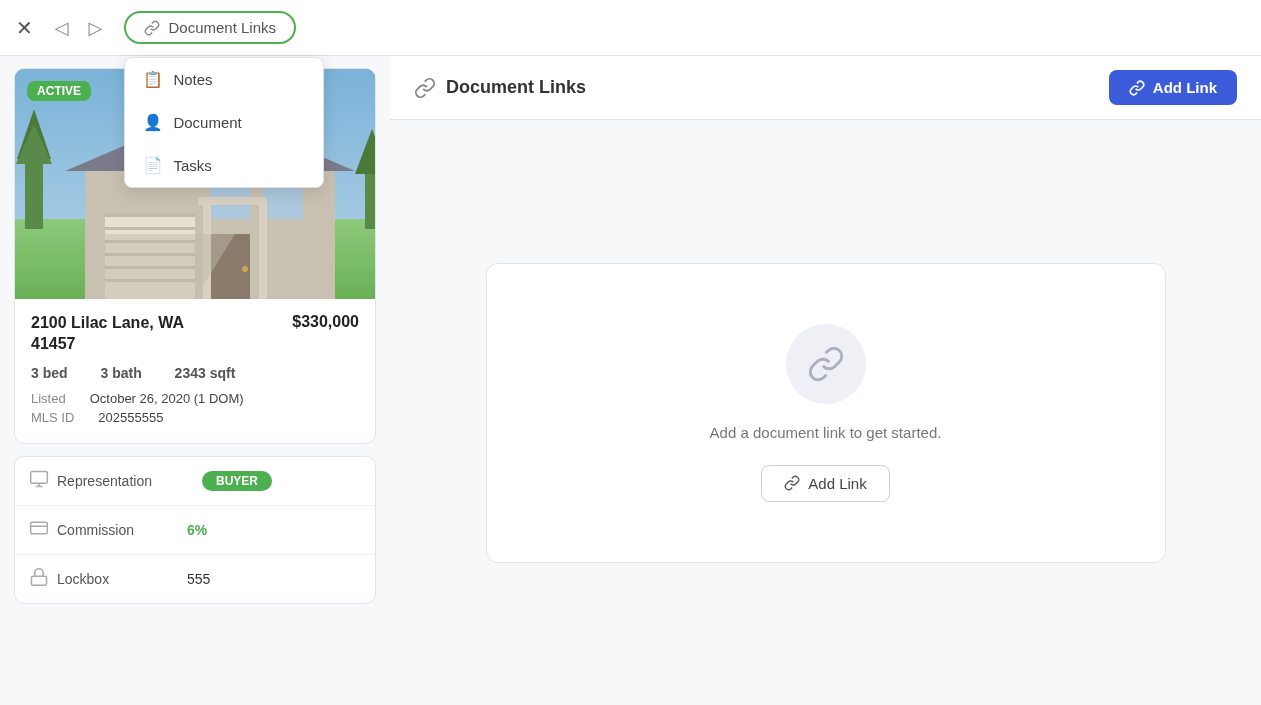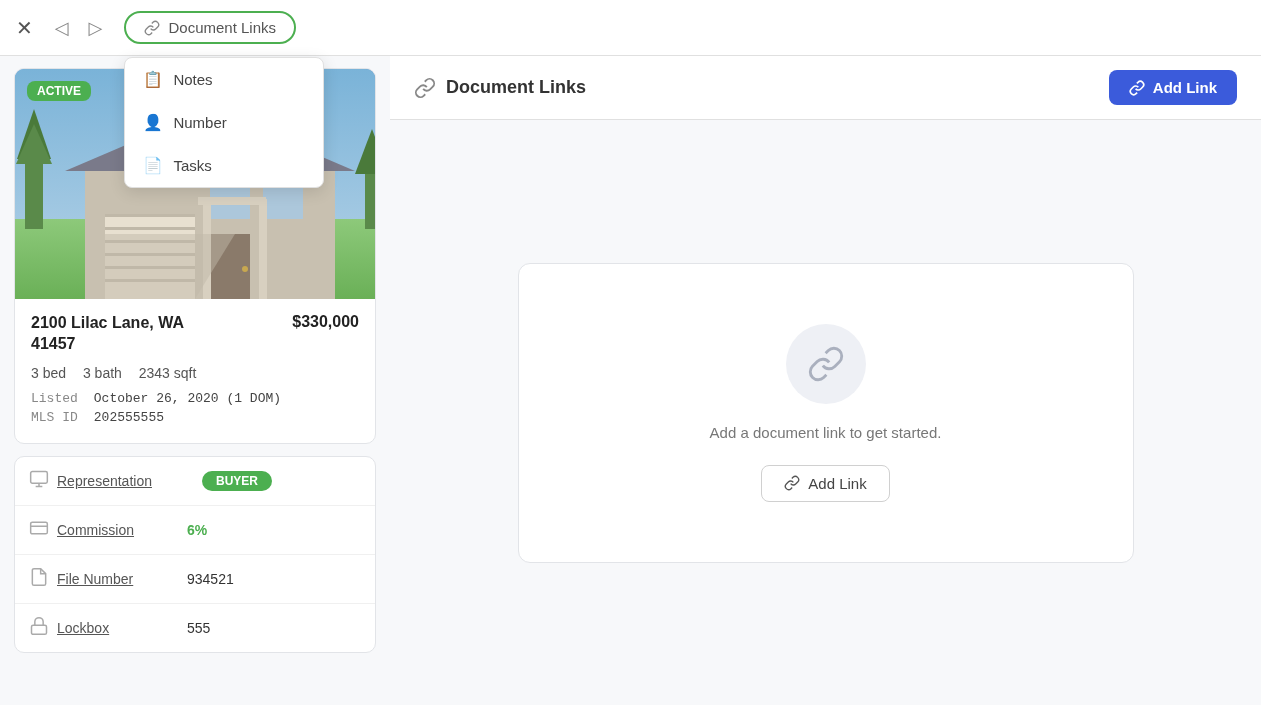--- a/index.html
+++ b/index.html
@@ -146,30 +146,29 @@
       font-size: 16px;
       font-weight: 700;
       color: #222;
       white-space: nowrap;
     }
     .property-details {
       font-size: 14px;
       color: #555;
       margin-bottom: 10px;
     }
-    .property-details span { margin-right: 13px; }
+    .property-details span { margin-right: 29px; font-weight: bold; }
     .property-meta {
       font-size: 13px;
       color: #555;
     }
     .property-meta-row {
       display: flex;
-      gap: 16px;
+      gap: 24px;
       margin-bottom: 4px;
-      font-family: Liberation Mono, monospace;
     }
     .meta-label { color: #888; }
     .meta-value { color: #444; }
 
     
     .info-card {
       background: #fff;
       border-radius: 10px;
       border: 1px solid #e2e4e8;
       overflow: hidden;
@@ -185,21 +184,20 @@
       width: 28px;
       color: #aaa;
       font-size: 16px;
       flex-shrink: 0;
     }
     .info-label {
       width: 130px;
       font-size: 14px;
       color: #555;
       flex-shrink: 0;
-      text-decoration: underline;
     }
     .info-value {
       font-size: 14px;
       color: #333;
     }
     .info-value.green { color: #4caf50; font-weight: 600; }
     .buyer-badge {
       background: #4caf50;
       color: #fff;
       font-size: 12px;
@@ -254,21 +252,21 @@
     }
     .empty-state {
       background: #fff;
       border-radius: 12px;
       border: 1px solid #e2e4e8;
       display: flex;
       flex-direction: column;
       align-items: center;
       justify-content: center;
       padding: 60px 106px;
-      width: 616px;
+      width: 680px;
     }
     .empty-icon-circle {
       width: 80px;
       height: 80px;
       background: #eef0f5;
       border-radius: 50%;
       display: flex;
       align-items: center;
       justify-content: center;
       margin-bottom: 20px;
@@ -312,21 +310,21 @@
       </svg>
       <span>Document Links</span>
     </button>
     <div class="dropdown-menu">
       <div class="dropdown-item">
         <span class="icon">📋</span>
         <span>Notes</span>
       </div>
       <div class="dropdown-item">
         <span class="icon">👤</span>
-        <span>Number</span>
+        <span>Document</span>
       </div>
       <div class="dropdown-item">
         <span class="icon">📄</span>
         <span>Tasks</span>
       </div>
     </div>
   </div>
 </div>
 
 <div class="main-layout">
@@ -433,30 +431,20 @@
         <span class="info-icon">
           <svg width="20" height="20" viewBox="0 0 24 24" fill="none" stroke="#aaa" stroke-width="1.8">
             <rect x="2" y="5" width="20" height="14" rx="2"></rect>
             <path d="M2 10h20"></path>
           </svg>
         </span>
         <span class="info-label">Commission</span>
         <span class="info-value green">6%</span>
       </div>
 
-      <div class="info-row">
-        <span class="info-icon">
-          <svg width="20" height="20" viewBox="0 0 24 24" fill="none" stroke="#aaa" stroke-width="1.8">
-            <path d="M14 2H6a2 2 0 00-2 2v16a2 2 0 002 2h12a2 2 0 002-2V8z"></path>
-            <polyline points="14 2 14 8 20 8"></polyline>
-          </svg>
-        </span>
-        <span class="info-label">File Number</span>
-        <span class="info-value">934521</span>
-      </div>
 
       <div class="info-row">
         <span class="info-icon">
           <svg width="20" height="20" viewBox="0 0 24 24" fill="none" stroke="#aaa" stroke-width="1.8">
             <rect x="3" y="11" width="18" height="11" rx="2"></rect>
             <path d="M7 11V7a5 5 0 0110 0v4"></path>
           </svg>
         </span>
         <span class="info-label">Lockbox</span>
         <span class="info-value">555</span>

